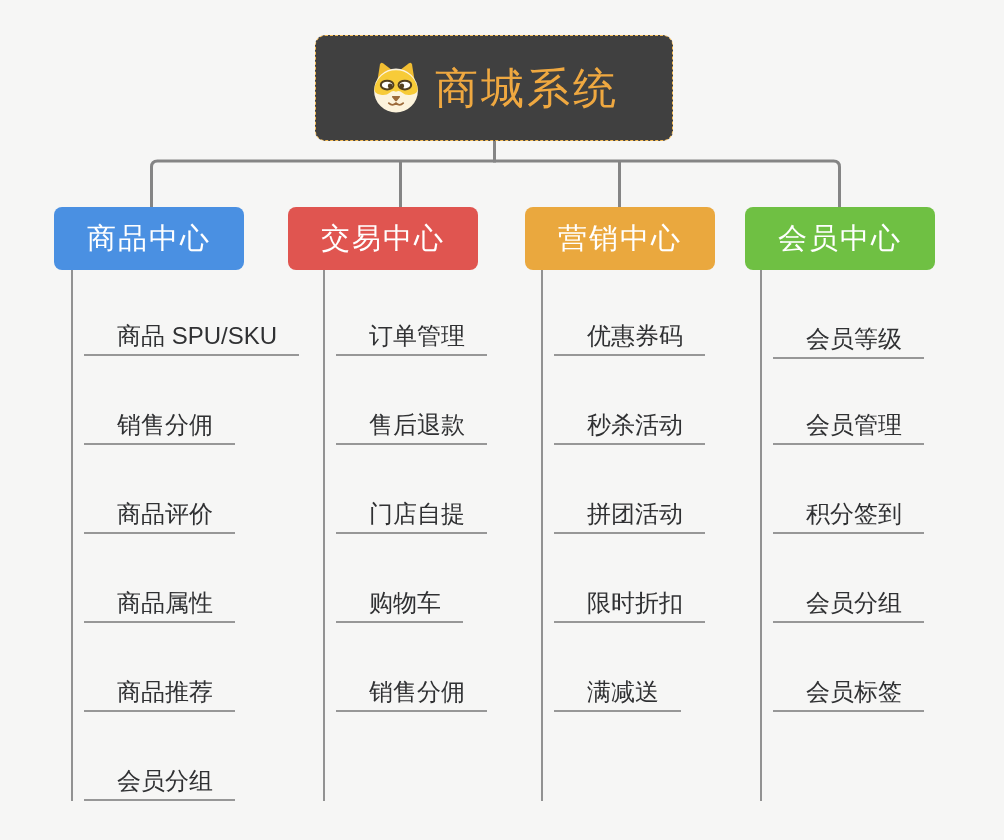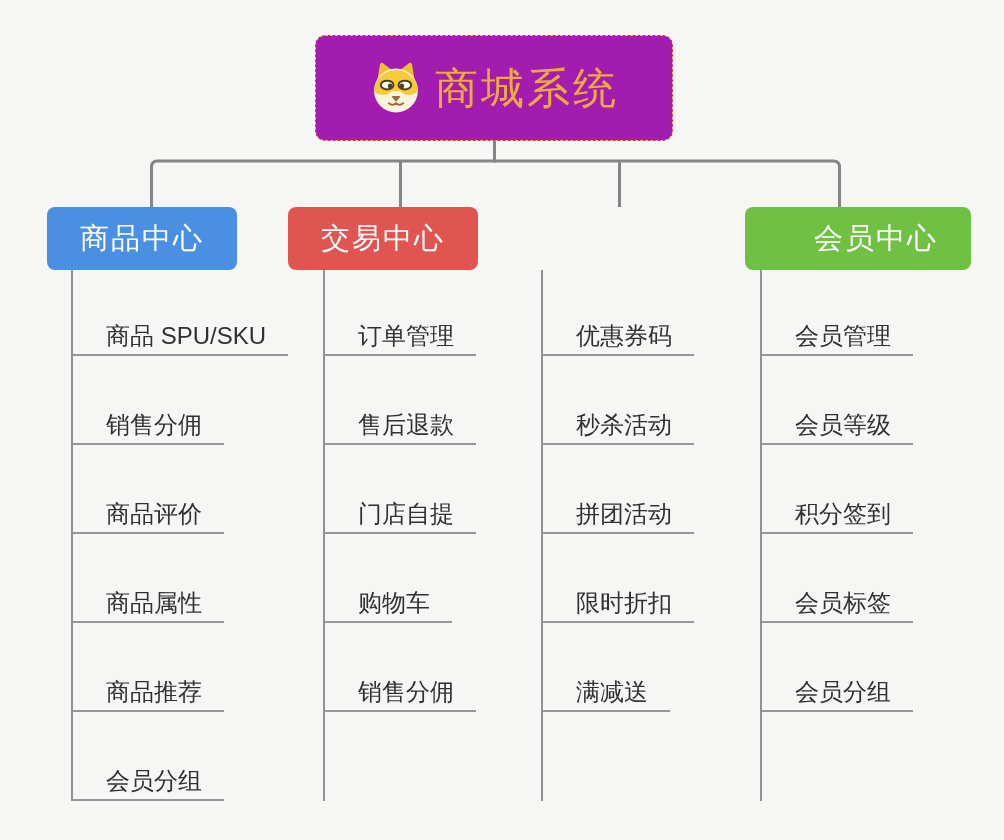--- a/index.html
+++ b/index.html
@@ -18,21 +18,21 @@
     width:1004px; height:840px;
     pointer-events:none;
   }
 
   
   .root-node {
     position:absolute;
     left:315px; top:35px;
     width:358px; height:106px;
     box-sizing:border-box;
-    background:#a21caf;
+    background:#404040;
     border:1px dashed #F6BC55;
     border-radius:10px;
     display:flex; align-items:center; justify-content:center;
     gap:12px;
   }
   .root-title {
     color:#EFA840;
     font-size:43px;
     font-weight:500;
     letter-spacing:3px;
@@ -46,32 +46,33 @@
     position:absolute;
     top:207px;
     width:190px; height:63px;
     border-radius:8px;
     display:flex; align-items:center; justify-content:center;
     color:#FFFFFF;
     font-size:29px;
     letter-spacing:2px;
     white-space:nowrap;
   }
-  .bh1 { left:47px;  }
+  .bh1 { left:54px;  }
   .bh2 { left:288px; }
   .bh3 { left:525px; }
   .bh4 { left:745px; }
 
   
   .branch-col {
     position:absolute;
     top:270px;
     height:531px;
     box-sizing:border-box;
     border-left:2px solid #929292;
+    padding-left:11px;
   }
   .bc1 { left:71px;  }
   .bc2 { left:323px; }
   .bc3 { left:541px;text-align:right; }
   .bc4 { left:760px; }
 
   
   .leaf {
     box-sizing:border-box;
     height:89px;
@@ -112,21 +113,22 @@
         <circle cx="39" cy="29.5" r="2.7" fill="#53401F"></circle>
         <path d="M28.2 41.5 h7.6 q1.6 0 .8 1.5 L33.2 47 q-1.2 1.6 -2.4 0 l-3.4 -4 q-.8 -1.5 .8 -1.5 Z" fill="#9C6A3A"></path>
         <path d="M23.5 50 q4.25 4 8.5 0 q4.25 4 8.5 0" stroke="#9C6A3A" stroke-width="2.2" fill="none" stroke-linecap="round"></path>
       </svg>
     </span>
     <span class="root-title">商城系统</span>
   </div>
 
   <div class="branch-header bh1" style="background-color: rgb(74, 144, 226);">商品中心</div>
   <div class="branch-header bh2" style="background-color: rgb(224, 85, 80);">交易中心</div>
-  <div class="branch-header bh4" style="background-color: rgb(111, 192, 67); padding-left: 36px;">会员中心</div>
+  <div class="branch-header bh3" style="background-color: rgb(234, 168, 62);">营销中心</div>
+  <div class="branch-header bh4" style="background-color: rgb(111, 192, 67);">会员中心</div>
 
   <div class="branch-col bc1">
     <div class="leaf first">商品 SPU/SKU</div>
     <div class="leaf">销售分佣</div>
     <div class="leaf">商品评价</div>
     <div class="leaf">商品属性</div>
     <div class="leaf">商品推荐</div>
     <div class="leaf">会员分组</div>
   </div>
 
@@ -140,20 +142,20 @@
 
   <div class="branch-col bc3">
     <div class="leaf first">优惠券码</div>
     <div class="leaf">秒杀活动</div>
     <div class="leaf">拼团活动</div>
     <div class="leaf">限时折扣</div>
     <div class="leaf">满减送</div>
   </div>
 
   <div class="branch-col bc4">
+    <div class="leaf">会员等级</div>
     <div class="leaf first">会员管理</div>
-    <div class="leaf">会员等级</div>
     <div class="leaf">积分签到</div>
+    <div class="leaf">会员分组</div>
     <div class="leaf">会员标签</div>
-    <div class="leaf">会员分组</div>
   </div>
 
 </div>
 
 </body></html>

